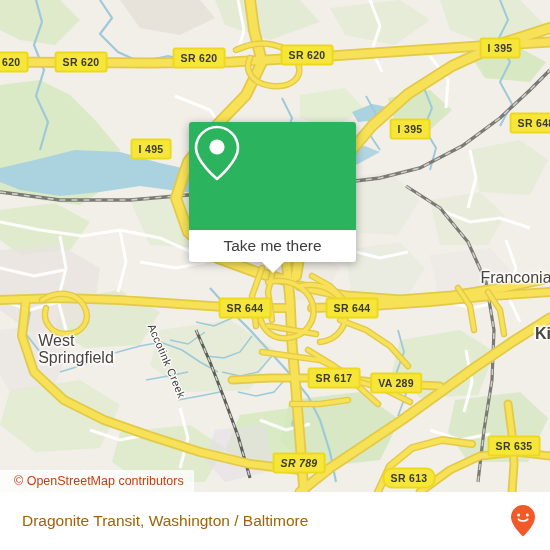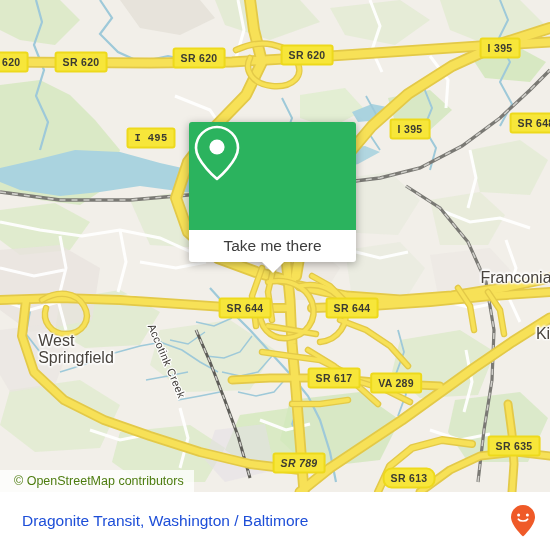--- a/index.html
+++ b/index.html
@@ -68,21 +68,21 @@
   }
 
   
   #osm-attr {
     position: absolute;
     left: 0; bottom: 0;
     height: 22px;
     display: flex; align-items: center;
     padding: 0 10px 0 14px;
     background: rgba(255,255,255,.78);
-    color: #4d7c0f;
+    color: #c2410c;
     font-size: 12.5px;
     font-family: "Liberation Sans", sans-serif;
     z-index: 40;
   }
 
   
   #popup {
     position: absolute;
     left: 189px; top: 122px;
     width: 167px;
@@ -121,21 +121,21 @@
   #footer {
     position: absolute;
     left: 0; top: 492px;
     width: 550px; height: 58px;
     background: #ffffff;
     display: flex; align-items: center;
     z-index: 70;
   }
   #footer-title {
     margin-left: 22px;
-    color: #1d4ed8;
+    color: #a16207;
     font-size: 15.5px;
     font-family: "Liberation Sans", sans-serif;
     white-space: nowrap;
   }
   #brand {
     position: absolute;
     right: 14px; top: 50%;
     transform: translateY(-50%);
     display: flex; align-items: center;
   }
@@ -346,29 +346,29 @@
       </defs>
       <text dy="4">
         <textPath href="#creekpath" startOffset="2%">Accotink Creek</textPath>
       </text>
     </svg>
 
     <div id="place-labels">
         <div class="place" style="left: 76px; top: 349px;">West
 Springfield</div>
         <div class="place" style="left: 516px; top: 277px;">Franconia</div>
-        <div class="place" style="left: 543px; top: 333px;">Ki</div>
+        <div class="place" style="left: 543px; top: 333px; font-weight: bold;">Ki</div>
       </div>
 
     <div id="shield-layer">
         <div class="shield" style="left: 2px; top: 62px;">SR 620</div>
         <div class="shield" style="left: 81px; top: 62px;">SR 620</div>
         <div class="shield" style="left: 199px; top: 58px;">SR 620</div>
         <div class="shield" style="left: 307px; top: 55px;">SR 620</div>
-        <div class="shield" style="left: 151px; top: 138px; font-family: Liberation Mono, monospace;">I 495</div>
+        <div class="shield" style="left: 151px; top: 149px;">I 495</div>
         <div class="shield" style="left: 500px; top: 48px;">I 395</div>
         <div class="shield" style="left: 410px; top: 129px;">I 395</div>
         <div class="shield" style="left: 536px; top: 123px;">SR 648</div>
         <div class="shield" style="left: 245px; top: 308px;">SR 644</div>
         <div class="shield" style="left: 352px; top: 308px;">SR 644</div>
         <div class="shield" style="left: 293px; top: 378px; margin-left: 41px;">SR 617</div>
         <div class="shield" style="left: 396px; top: 383px;">VA 289</div>
         <div class="shield" style="left: 299px; top: 463px; font-style: italic;">SR 789</div>
         <div class="shield" style="left: 409px; top: 478px; border-radius: 9px;">SR 613</div>
         <div class="shield" style="left: 514px; top: 446px;">SR 635</div>

